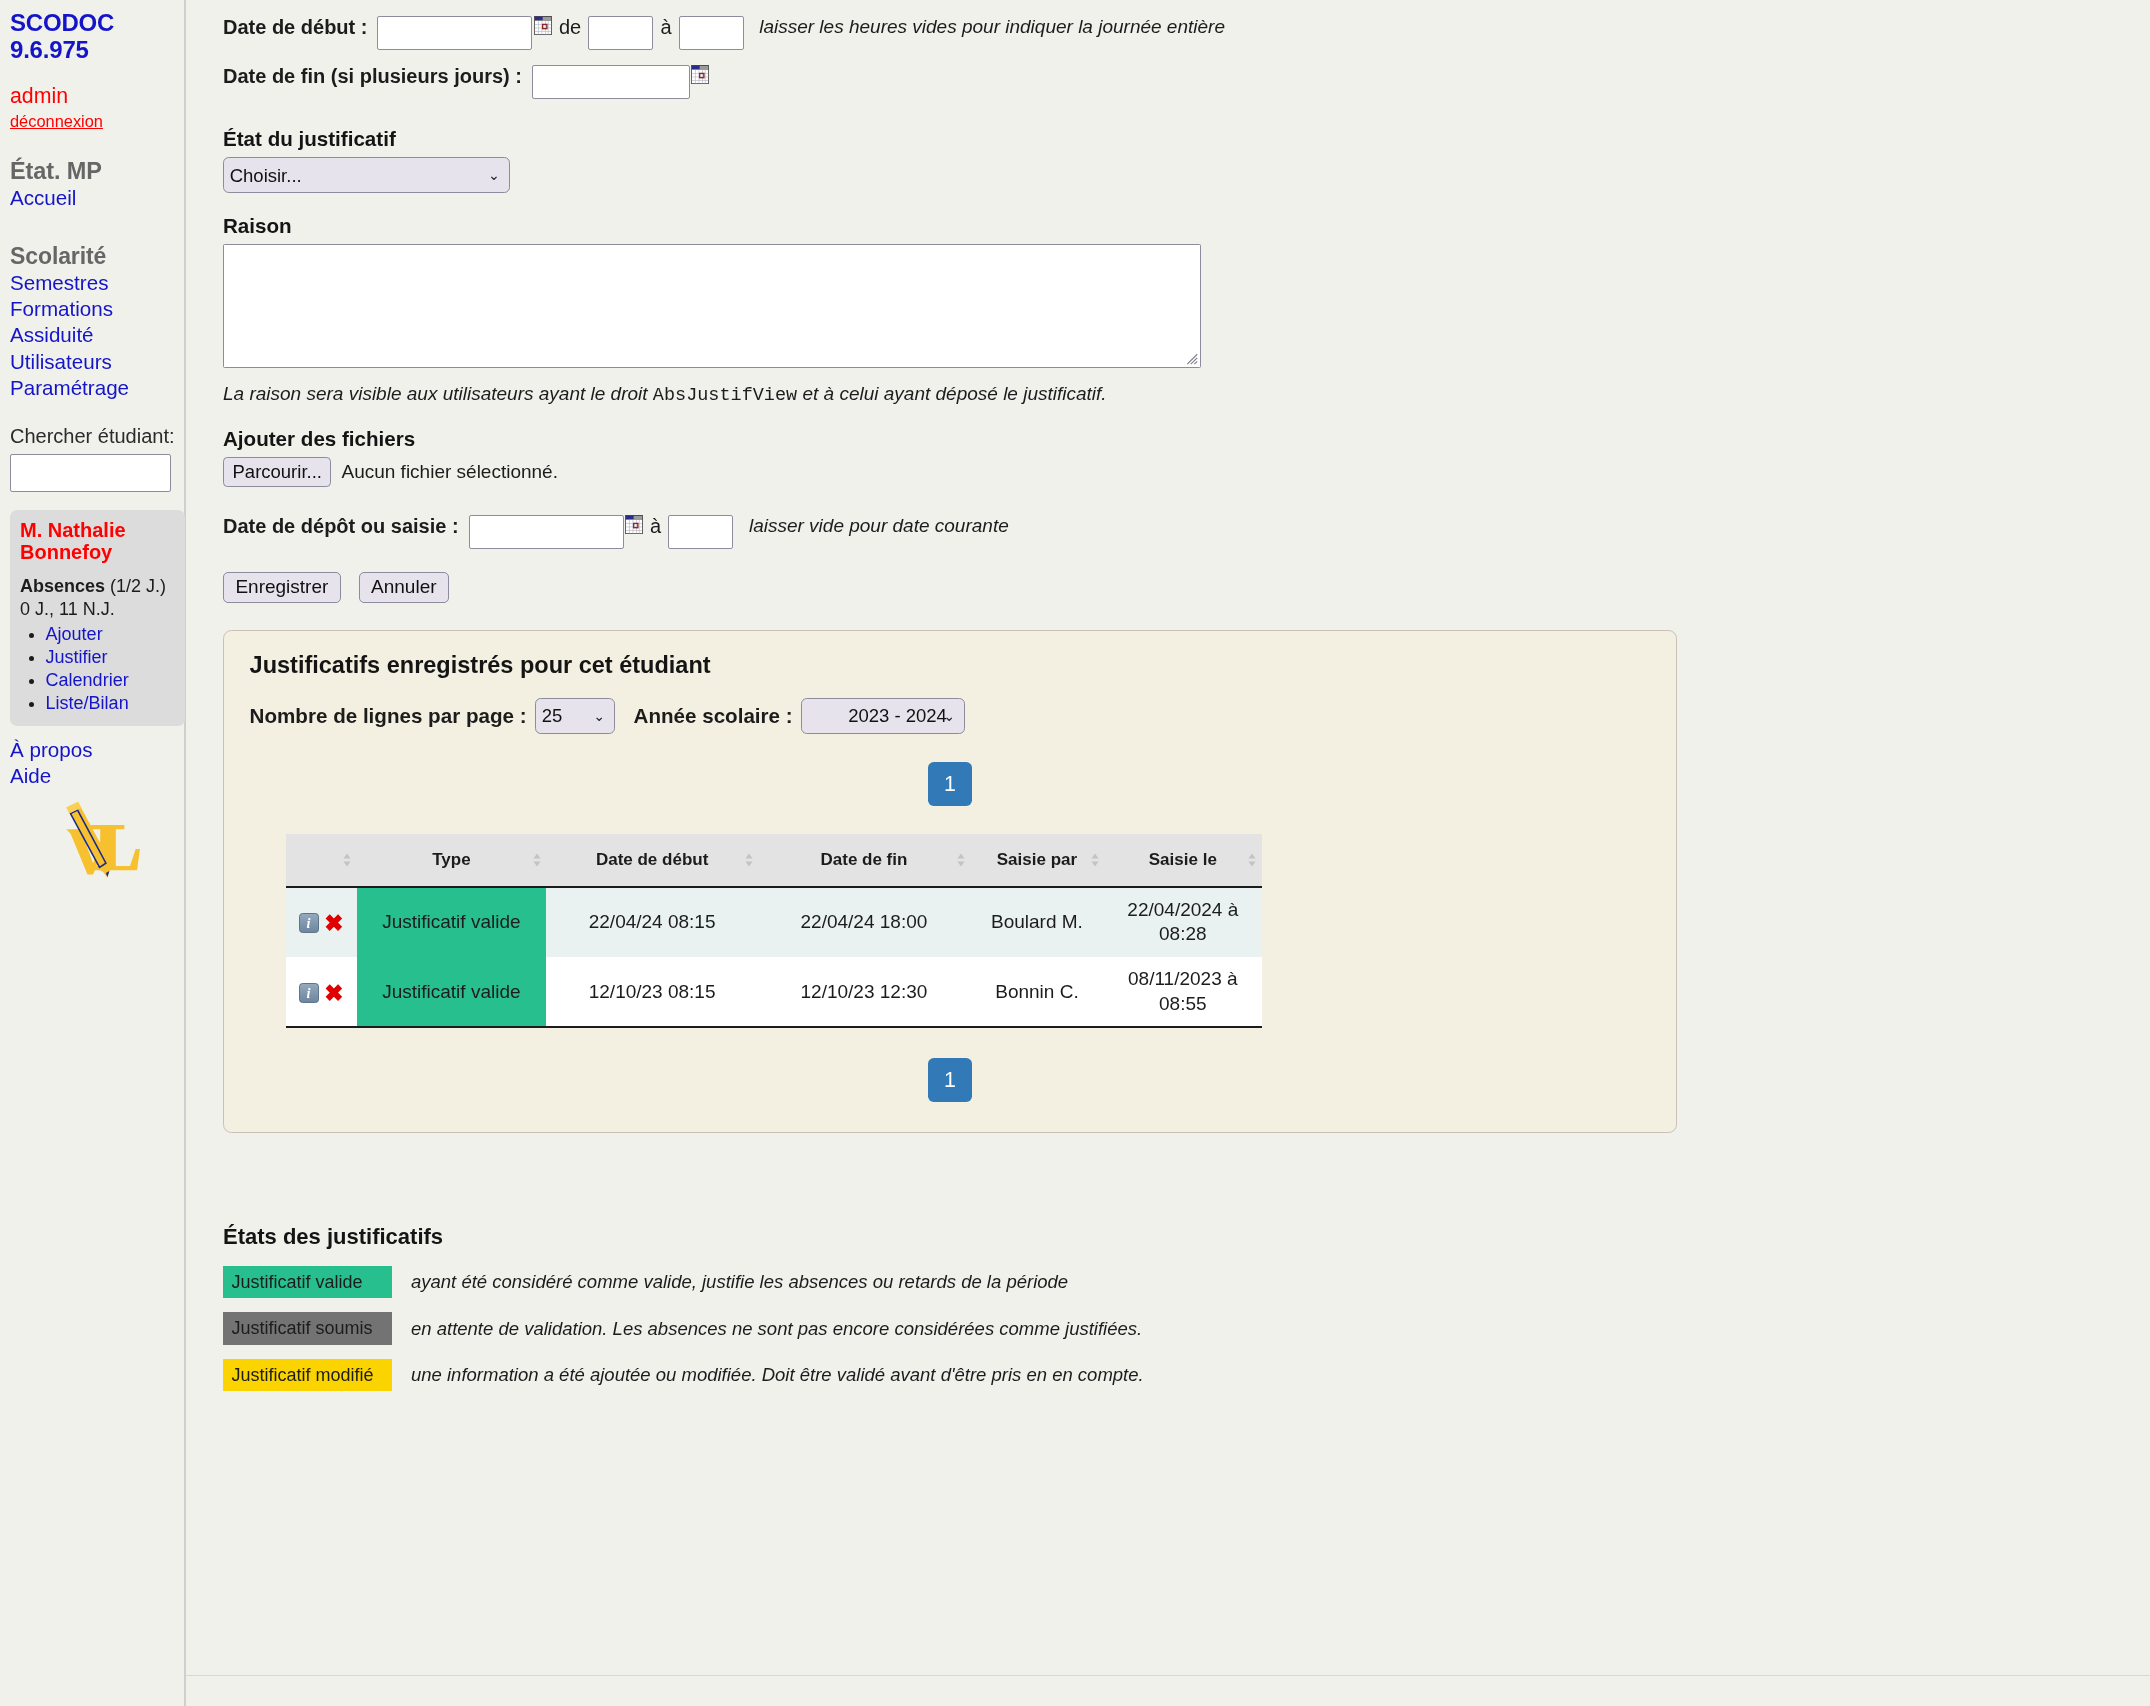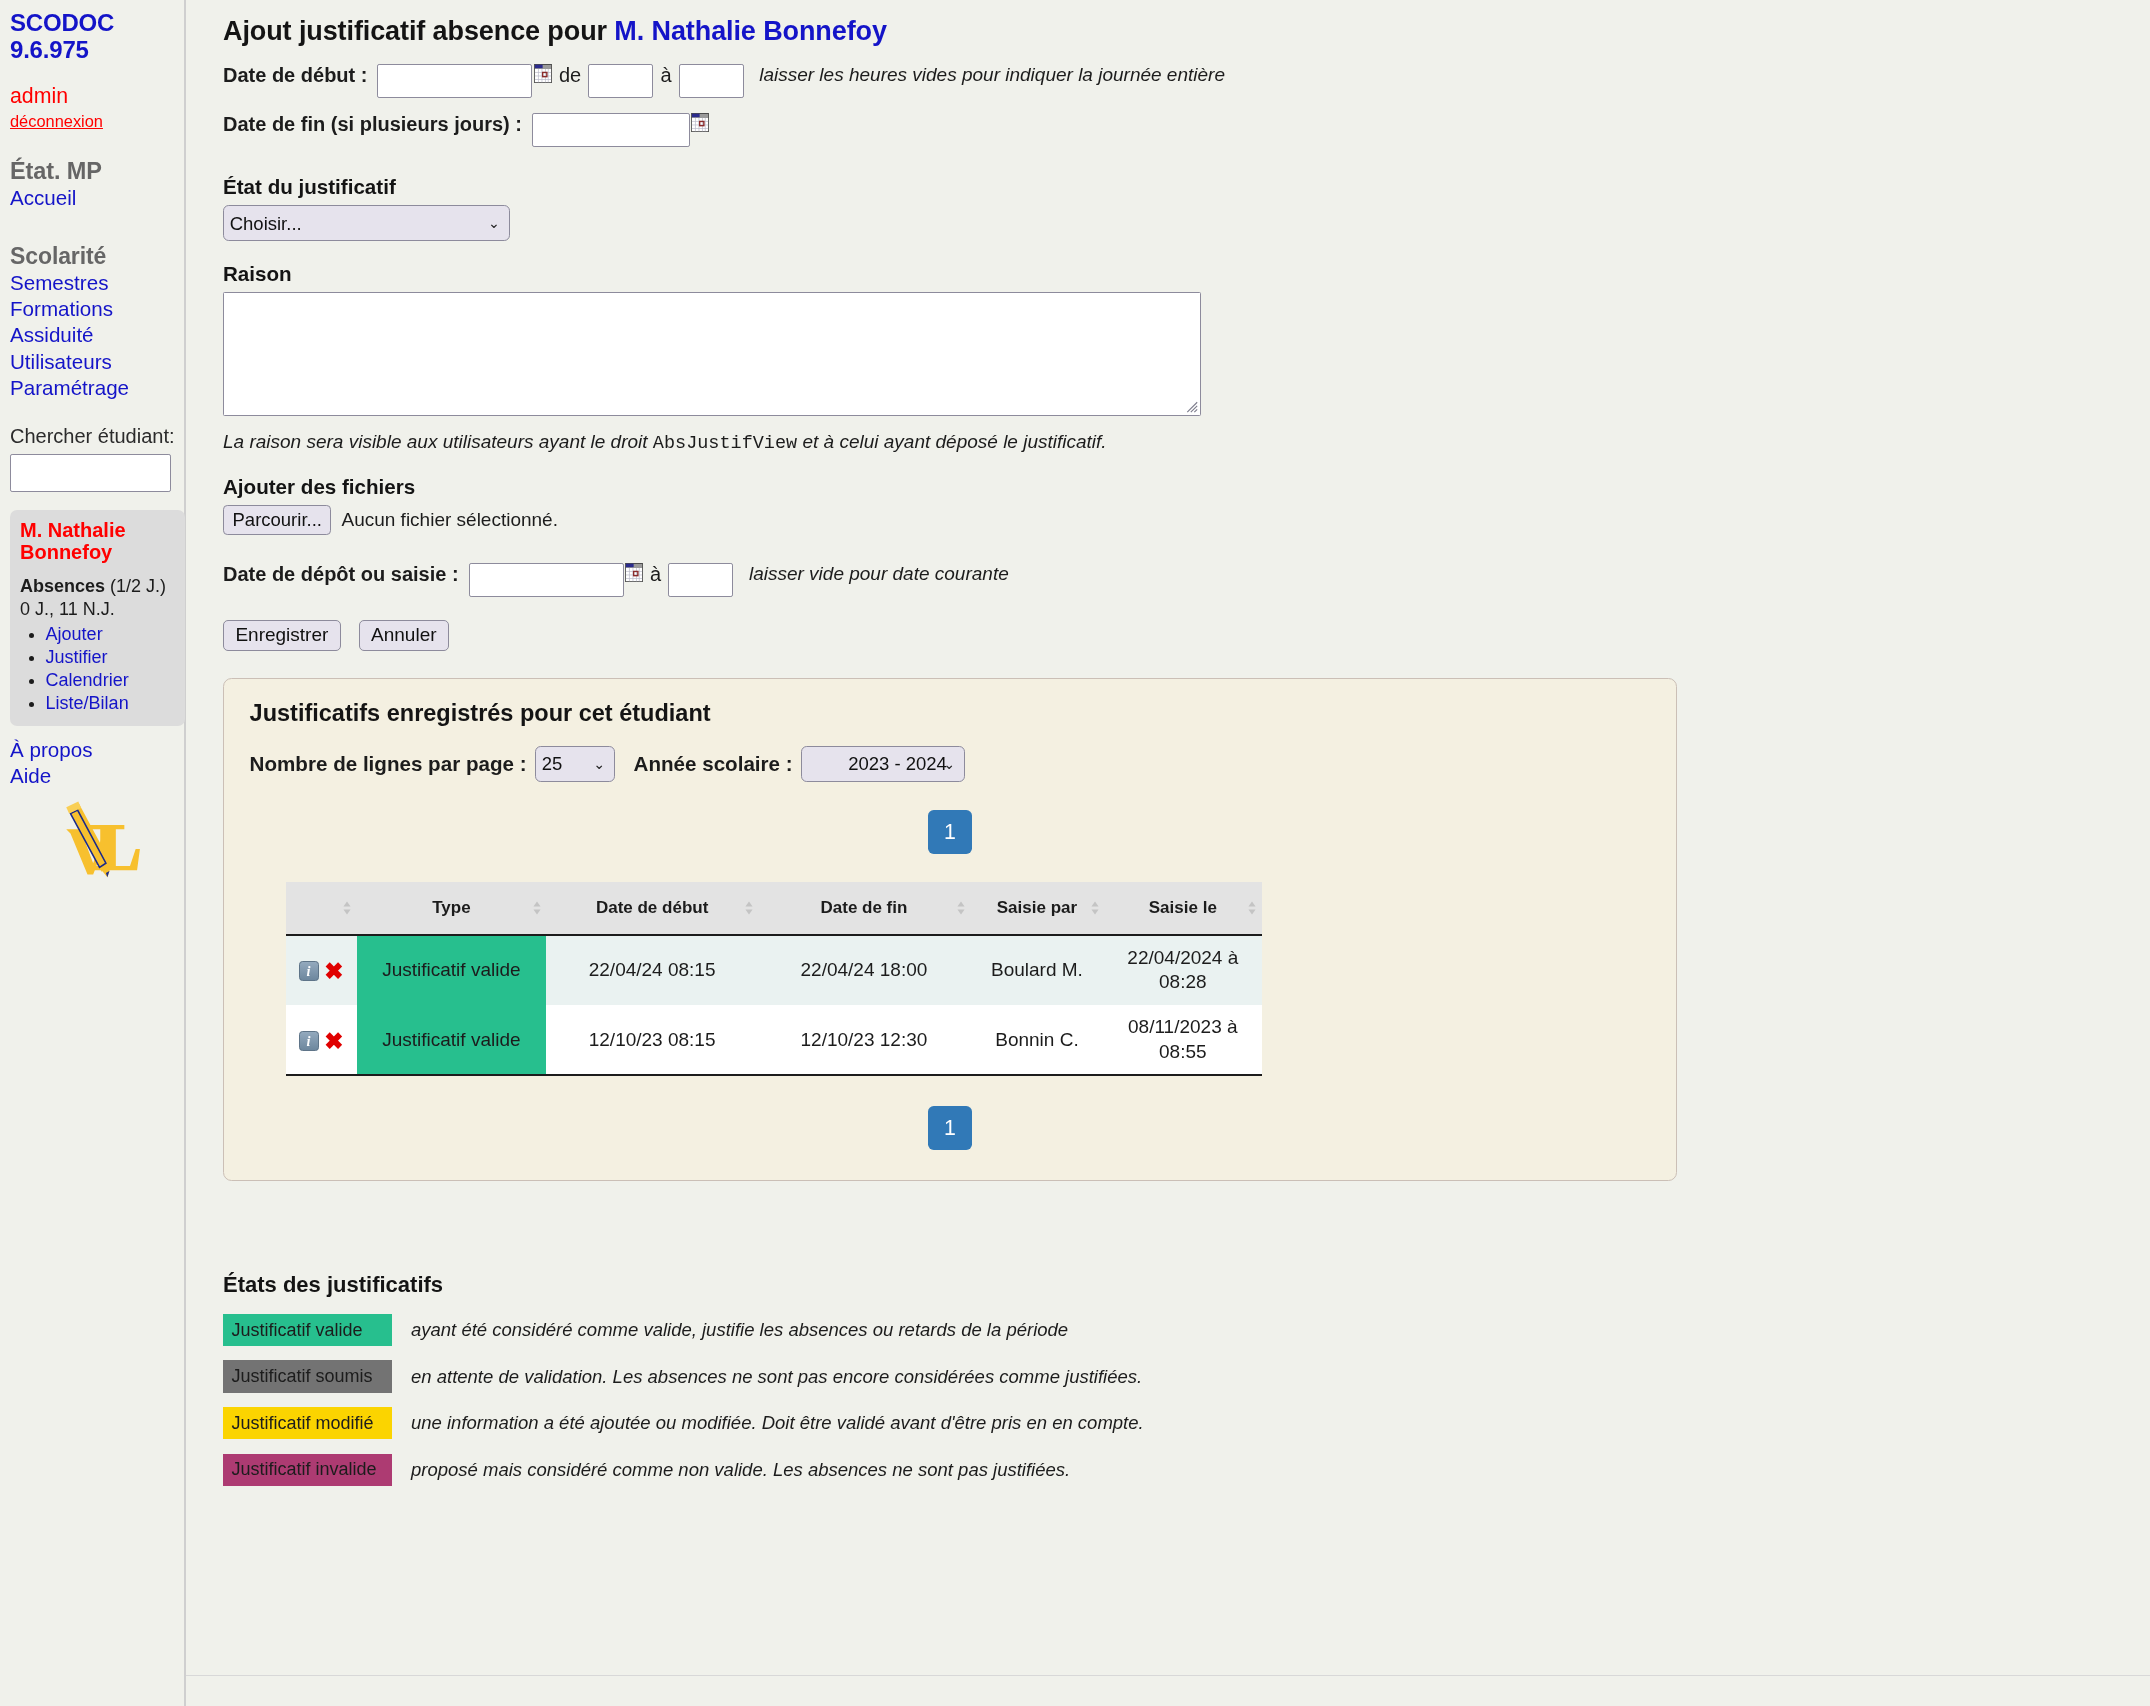--- a/index.html
+++ b/index.html
@@ -436,23 +436,20 @@
         <path d="M34 22 L44 17 L84 92 L75 98 Z" fill="none" stroke="#1a2a8a" stroke-width="2.2"></path>
         <path d="M78 102 L92 94 L86 112 Z" fill="#f7c02e"></path>
         <path d="M84 106 L89 103 L86 112 Z" fill="#1a2a8a"></path>
         <path d="M28 13 L45 5 L49 14 L32 22 Z" fill="#f9cf55"></path>
       </svg>
     </div>
   </div>
 
   <div class="main">
 
-    <h1 class="page-title">
-      <span>Ajout justificatif absence pour </span><span class="stu">M. Nathalie Bonnefoy</span>
-    </h1>
 
     
     <div class="form-row">
       <span class="lbl">Date de début :</span>
       <input class="txtinput w-date" type="text" style="margin-left: 10px;" value="">
       <span class="cal-icon">
         <svg width="18" height="19" viewBox="0 0 25 27">
           <rect x="0" y="0" width="25" height="27" fill="#2b2b2b"></rect>
           <rect x="1" y="1" width="23" height="6" fill="#9a9a9a"></rect>
           <rect x="1" y="1" width="11" height="5" fill="#2b2b8c"></rect>
@@ -686,22 +683,18 @@
         <div class="legend-desc">ayant été considéré comme valide, justifie les absences ou retards de la période</div>
       </div>
       <div class="legend-row">
         <div class="legend-chip" style="background:#737373">Justificatif soumis</div>
         <div class="legend-desc">en attente de validation. Les absences ne sont pas encore considérées comme justifiées.</div>
       </div>
       <div class="legend-row">
         <div class="legend-chip" style="background:#fbd400">Justificatif modifié</div>
         <div class="legend-desc">une information a été ajoutée ou modifiée. Doit être validé avant d'être pris en en compte.</div>
       </div>
-      <div class="legend-row">
-        <div class="legend-chip" style="background:#ad3b72">Justificatif invalide</div>
-        <div class="legend-desc">proposé mais considéré comme non valide. Les absences ne sont pas justifiées.</div>
-      </div>
     </div>
 
     <div class="bottomline"></div>
   </div>
 </div>
 
 
 </body></html>

